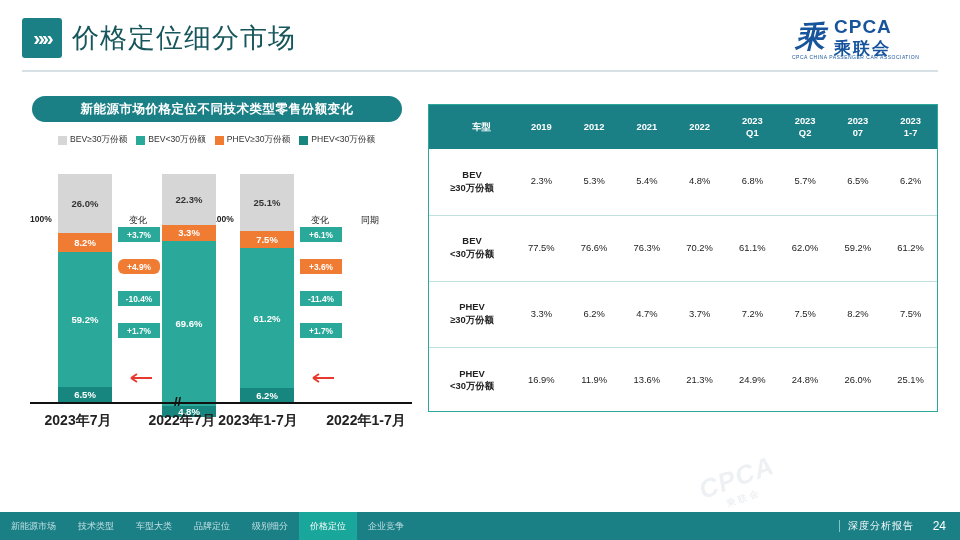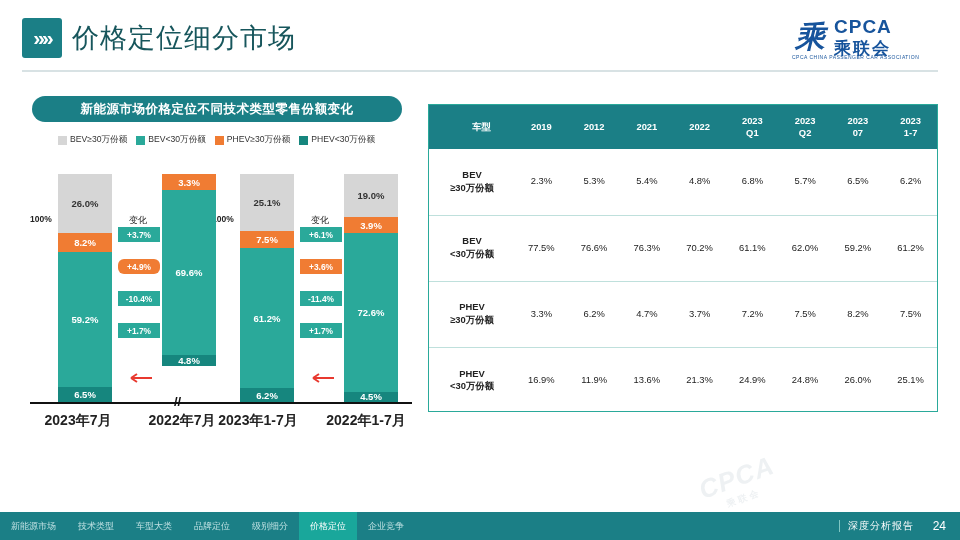--- a/index.html
+++ b/index.html
@@ -217,20 +217,21 @@
       <div class="delta-box" style="left:0; bottom:160px;">+3.7%</div>
       <div class="delta-box orange" style="left:0; bottom:128px;border-radius:6px;">+4.9%</div>
       <div class="delta-box" style="left:0; bottom:96px;">-10.4%</div>
       <div class="delta-box" style="left:0; bottom:64px;">+1.7%</div>
       <svg class="arrow-left" style="left:5px; bottom:18px;" viewBox="0 0 30 12">
         <path d="M29 6 L8 6 M8 6 L14 2 M8 6 L14 10" stroke="#e8392f" stroke-width="2" fill="none"></path>
       </svg>
     </div>
 
     <div class="bar" style="left:132px; height:228px;">
+      <div class="seg grey" style="height:50.9px;">22.3%</div>
       <div class="seg orange" style="height:16.0px;">3.3%</div>
       <div class="seg teal" style="height:165px;">69.6%</div>
       <div class="seg deepteal" style="height:11.0px;">4.8%</div>
     </div>
 
     <div class="bar" style="left:210px; height:228px;">
       <div class="seg grey" style="height:57.3px;">25.1%</div>
       <div class="seg orange" style="height:17.1px;">7.5%</div>
       <div class="seg teal" style="height:139.6px;">61.2%</div>
       <div class="seg deepteal" style="height:14.1px;">6.2%</div>
@@ -239,26 +240,20 @@
     <div class="delta-col" style="left:270px; height:228px;">
       <div class="delta-box" style="left:0; bottom:160px;">+6.1%</div>
       <div class="delta-box orange" style="left:0; bottom:128px;">+3.6%</div>
       <div class="delta-box" style="left:0; bottom:96px;">-11.4%</div>
       <div class="delta-box" style="left:0; bottom:64px;">+1.7%</div>
       <svg class="arrow-left" style="left:5px; bottom:18px;" viewBox="0 0 30 12">
         <path d="M29 6 L8 6 M8 6 L14 2 M8 6 L14 10" stroke="#e8392f" stroke-width="2" fill="none"></path>
       </svg>
     </div>
 
-    <div class="bar" style="left:314px; height:228px;">
-      <div class="seg grey" style="height:43.4px;">19.0%</div>
-      <div class="seg orange" style="height:16.0px;">3.9%</div>
-      <div class="seg teal" style="height:158.3px;">72.6%</div>
-      <div class="seg deepteal" style="height:10.3px;">4.5%</div>
-    </div>
 
   </div>
 
   <div id="baseline"></div>
   <div id="break-mark" style="left:152px; top:298px;">//</div>
 
   <div class="axis-label" style="left:8px;   top:316px; width:96px;">2023年7月</div>
   <div class="axis-label" style="left:112px; top:316px; width:96px;text-align:center;">2022年7月</div>
   <div class="axis-label" style="left:182px; top:316px; width:108px;">2023年1-7月</div>
   <div class="axis-label" style="left:290px; top:316px; width:108px;">2022年1-7月</div>

